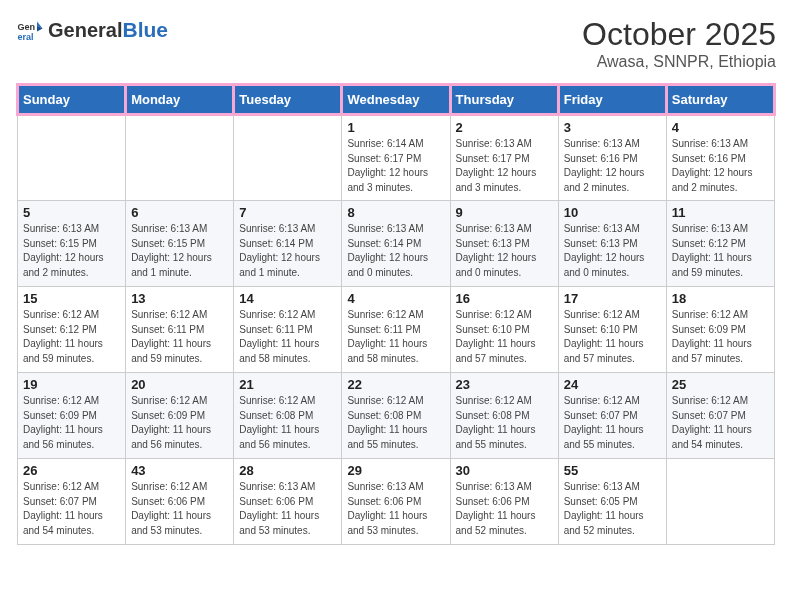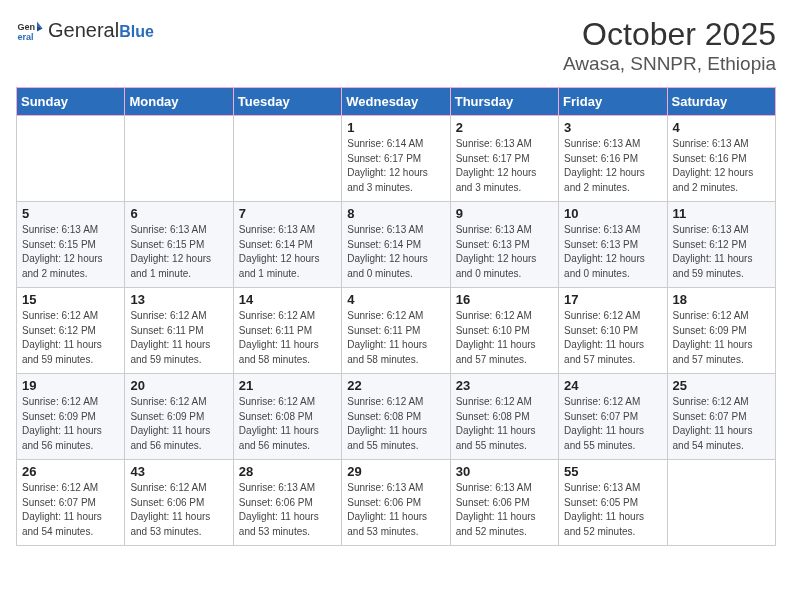--- a/index.html
+++ b/index.html
@@ -30,36 +30,36 @@
     .title-block {
       text-align: right;
     }
     .month-title {
       font-size: 32px;
       font-weight: normal;
       color: #333;
       margin-left: 28px;
     }
     .subtitle {
-      font-size: 19px;
+      font-size: 16px;
       color: #555;
     }
     table {
       width: 100%;
       border-collapse: collapse;
       table-layout: fixed;
     }
     thead tr th {
       background: #2a6ebb;
       color: #fff;
       font-size: 13px;
       font-weight: bold;
       padding: 6px 4px;
       text-align: left;
-      border: 1px solid #f9a8d4;
+      border: 3px solid #f9a8d4;
     }
     tbody tr td {
       border: 1px solid #ccc;
       vertical-align: top;
       padding: 4px 5px;
       font-size: 10.5px;
       color: #333;
       background: #fff;
       height: 86px;
     }
@@ -87,22 +87,22 @@
 <div class="header">
   <div class="logo">
     <svg class="logo-icon" viewBox="0 0 40 40">
       <text x="2" y="20" font-size="13" font-weight="bold" fill="#333">Gen</text>
       <text x="2" y="34" font-size="13" font-weight="bold" fill="#2a6ebb">eral</text>
       <polygon points="30,8 38,18 30,14" fill="#2a6ebb"></polygon>
       <polygon points="30,14 38,18 30,22" fill="#1a4e8a"></polygon>
     </svg>
     <div>
       <div style="display:flex; align-items:baseline; gap:0px;">
-        <span class="logo-general" style="font-size:20px;font-weight:normal;color:#333;text-align:center;">General</span>
-          <span class="logo-blue" style="font-size:16px;font-weight:bold;color:#2a6ebb;">Blue</span>
+        <span class="logo-general" style="font-size:20px;font-weight:bold;color:#333;text-align:center;">General</span>
+          <span class="logo-blue" style="font-size:21px;font-weight:bold;color:#2a6ebb;">Blue</span>
       </div>
     </div>
   </div>
   <div class="title-block">
     <div class="month-title">October 2025</div>
     <div class="subtitle">Awasa, SNNPR, Ethiopia</div>
   </div>
 </div>
 
 <table>

